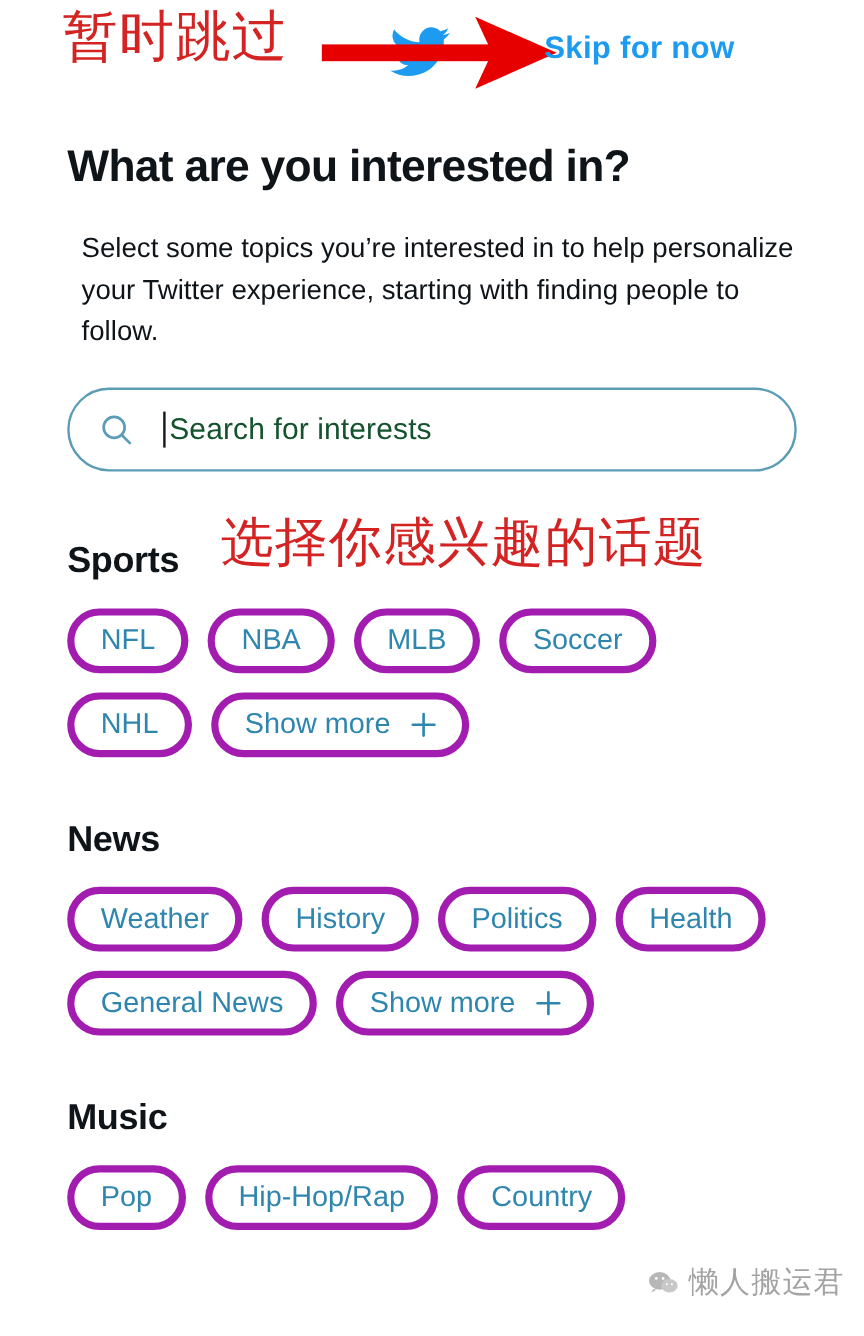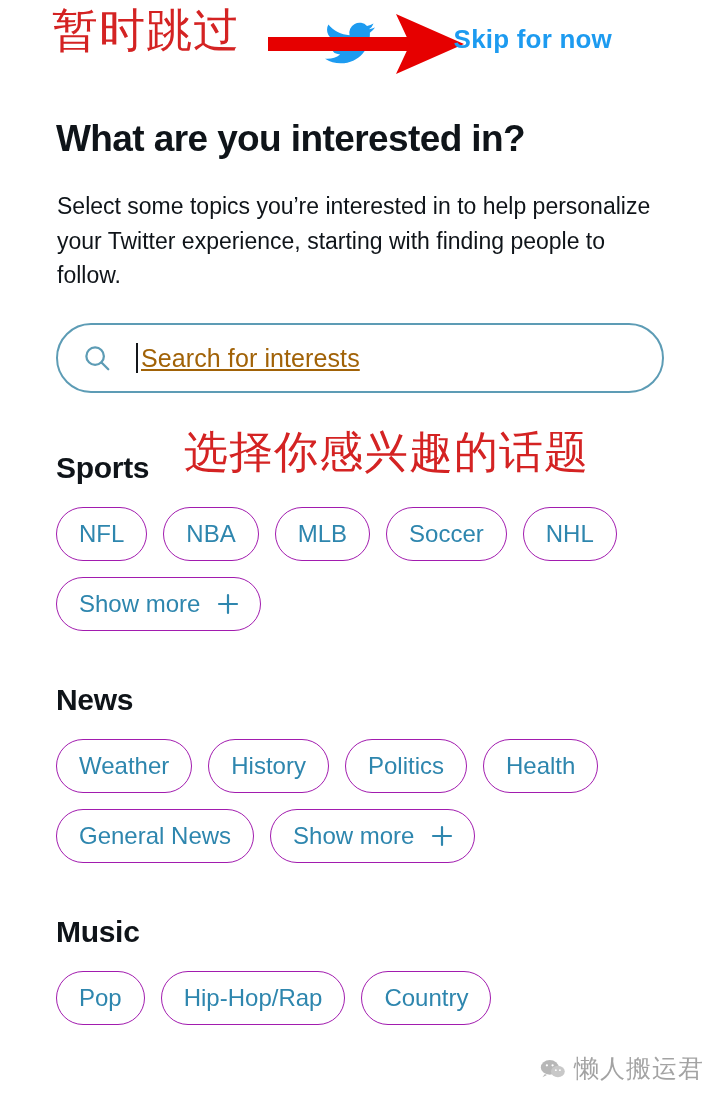--- a/index.html
+++ b/index.html
@@ -69,21 +69,21 @@
     font-weight: bold;
     color: #0f1419;
     letter-spacing: -0.6px;
     margin: 26px 0 0 0;
     line-height: 1.15;
   }
   .page-desc {
     font-size: 23px;
     line-height: 1.52;
     color: #0f1419;
-    margin: 28px 0 0 1px;
+    margin: 28px 0 0 12px;
     max-width: 616px;
   }
 
   
   .search-box {
     margin-top: 30px;
     height: 70px;
     border: 2px solid #5d9cb5;
     border-radius: 36px;
     display: flex;
@@ -101,23 +101,22 @@
   }
   .caret {
     width: 2px;
     height: 30px;
     background: #14171a;
     margin-right: 3px;
     flex: 0 0 auto;
   }
   .search-placeholder {
     font-size: 25px;
-    color: #a16207;
+    color: #14532d;
     letter-spacing: 0.1px;
-    text-decoration: underline;
   }
 
   
   .section {
     position: relative;
   }
   .section-title {
     font-size: 30px;
     font-weight: bold;
     color: #0f1419;
@@ -140,21 +139,21 @@
   }
 
   .chips {
     display: flex;
     flex-wrap: wrap;
     gap: 16px 16px;
     margin-top: 22px;
     max-width: 612px;
   }
   .chip {
-    border: 1px solid #a21caf;
+    border: 6px solid #a21caf;
     border-radius: 30px;
     height: 54px;
     padding: 0 22px;
     display: inline-flex;
     align-items: center;
     justify-content: center;
     font-size: 24px;
     color: #2e86ae;
     background: #fff;
     box-sizing: border-box;

